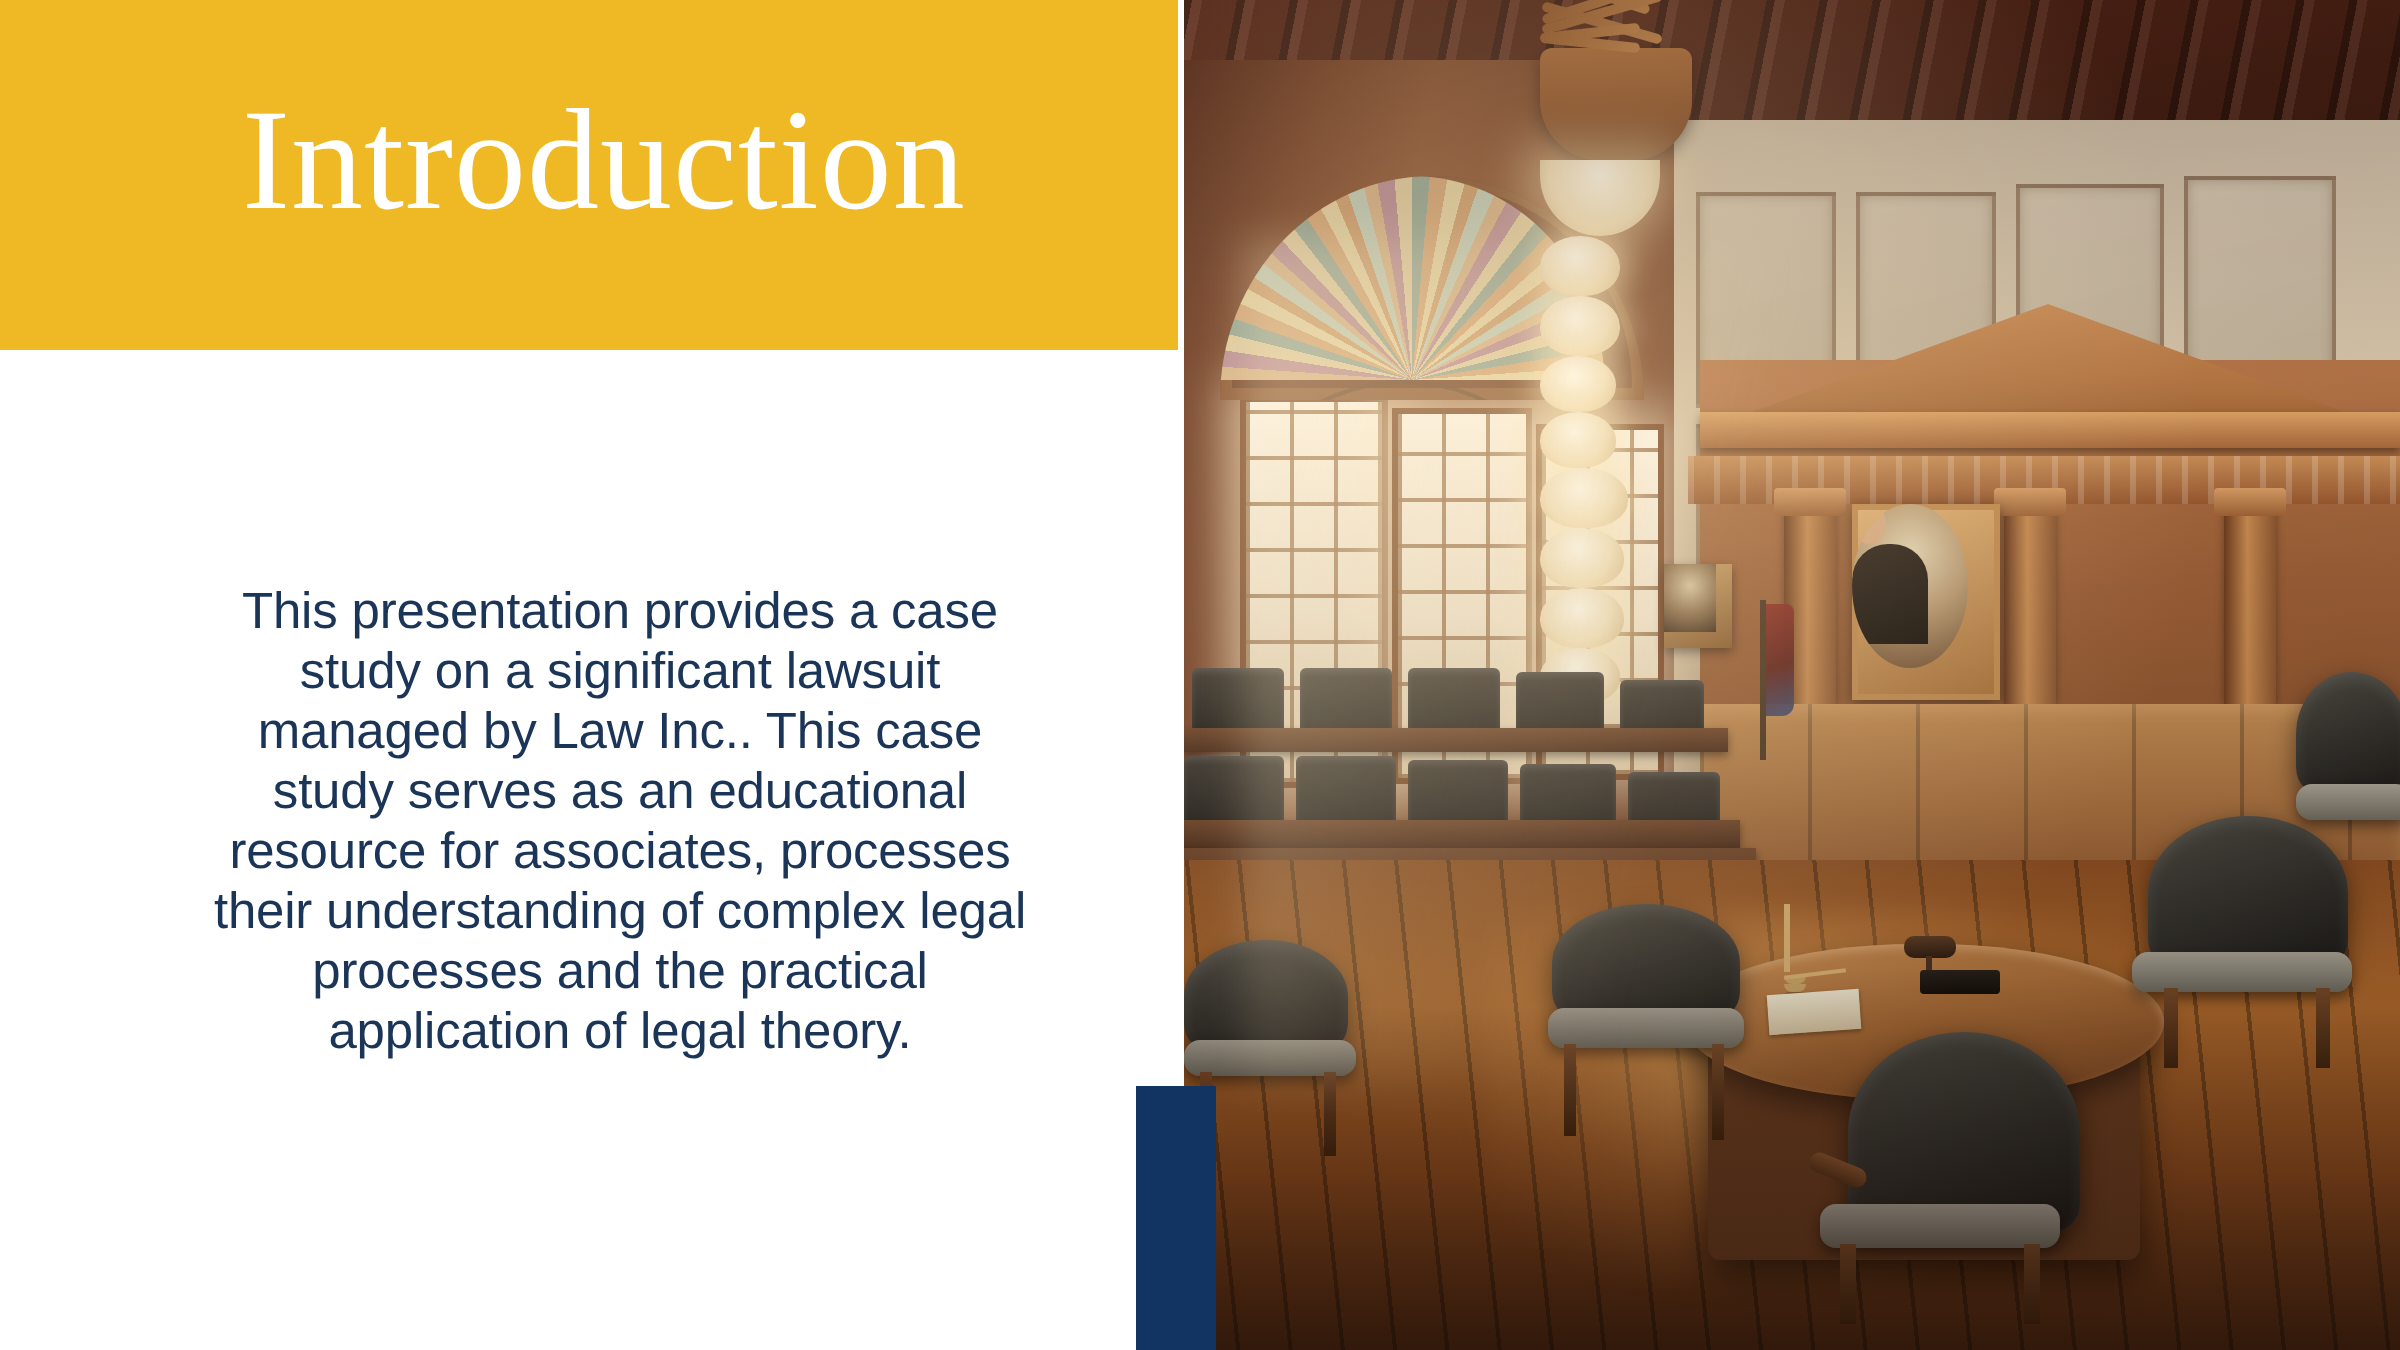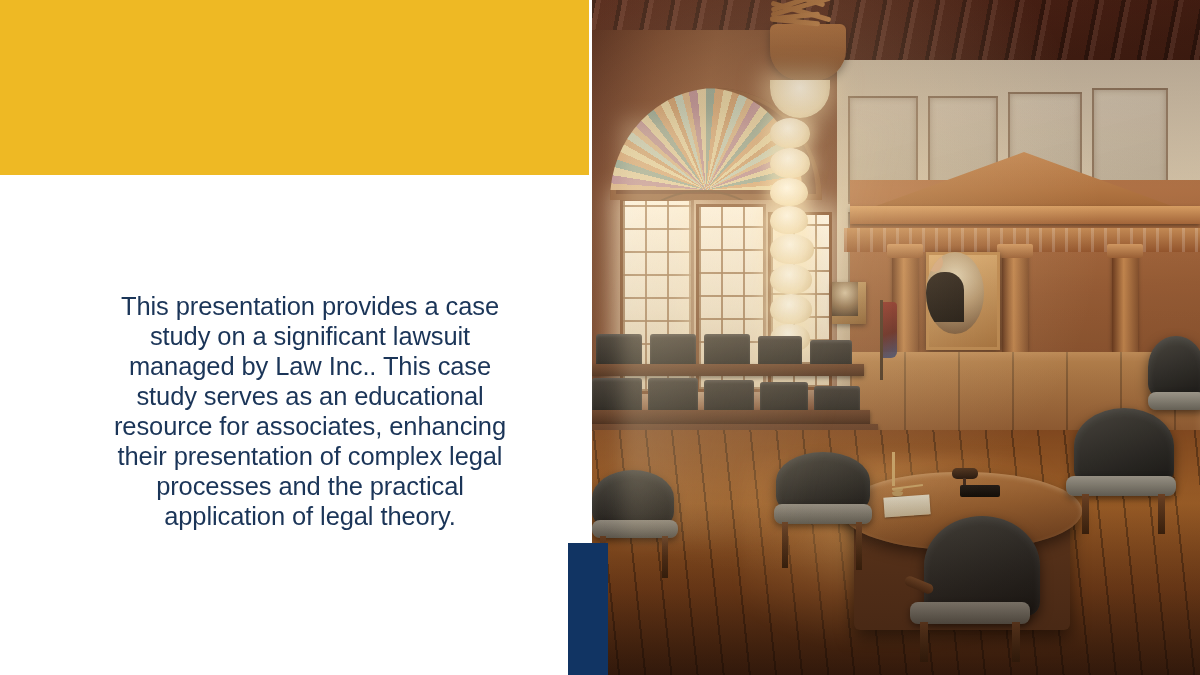--- a/index.html
+++ b/index.html
@@ -396,22 +396,23 @@
 </style>
 </head>
 <body>
 
 <div class="slide">
 
   <div class="left-panel">
 
     <div class="title-band"></div>
 
-
-    <div class="body-copy">This presentation provides a case study on a significant lawsuit managed by Law Inc.. This case study serves as an educational resource for associates, enhancing their presentation of complex legal processes and the practical application of legal theory.</div>
+    <div class="slide-title">Introduction</div>
+
+    <div class="body-copy">This presentation provides a case study on a significant lawsuit managed by Law Inc.. This case study serves as an educational resource for associates, processes their understanding of complex legal processes and the practical application of legal theory.</div>
   </div>
 
   <div class="photo">
 
     <div class="ceiling"></div>
 
     <div class="backwall"></div>
     <div class="wall-panel" style="left:256px;top:96px;width:66px;height:104px;"></div>
     <div class="wall-panel" style="left:336px;top:96px;width:66px;height:104px;"></div>
     <div class="wall-panel" style="left:416px;top:92px;width:70px;height:108px;"></div>

